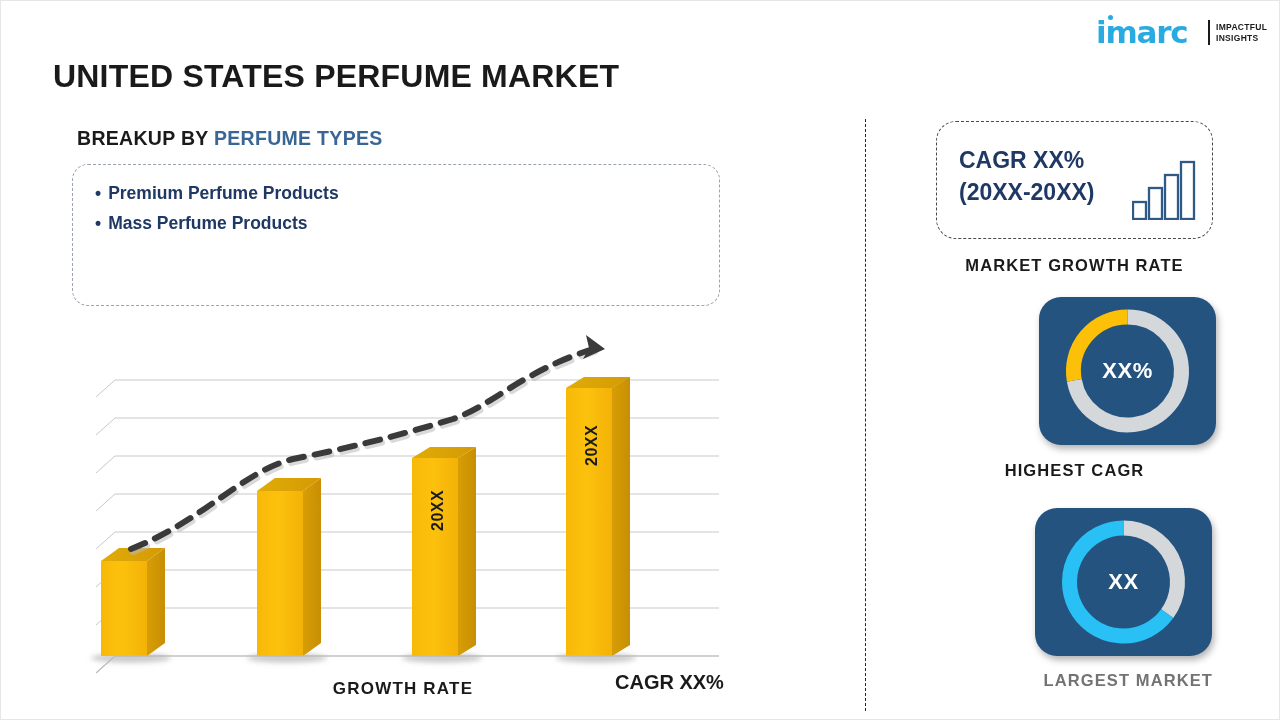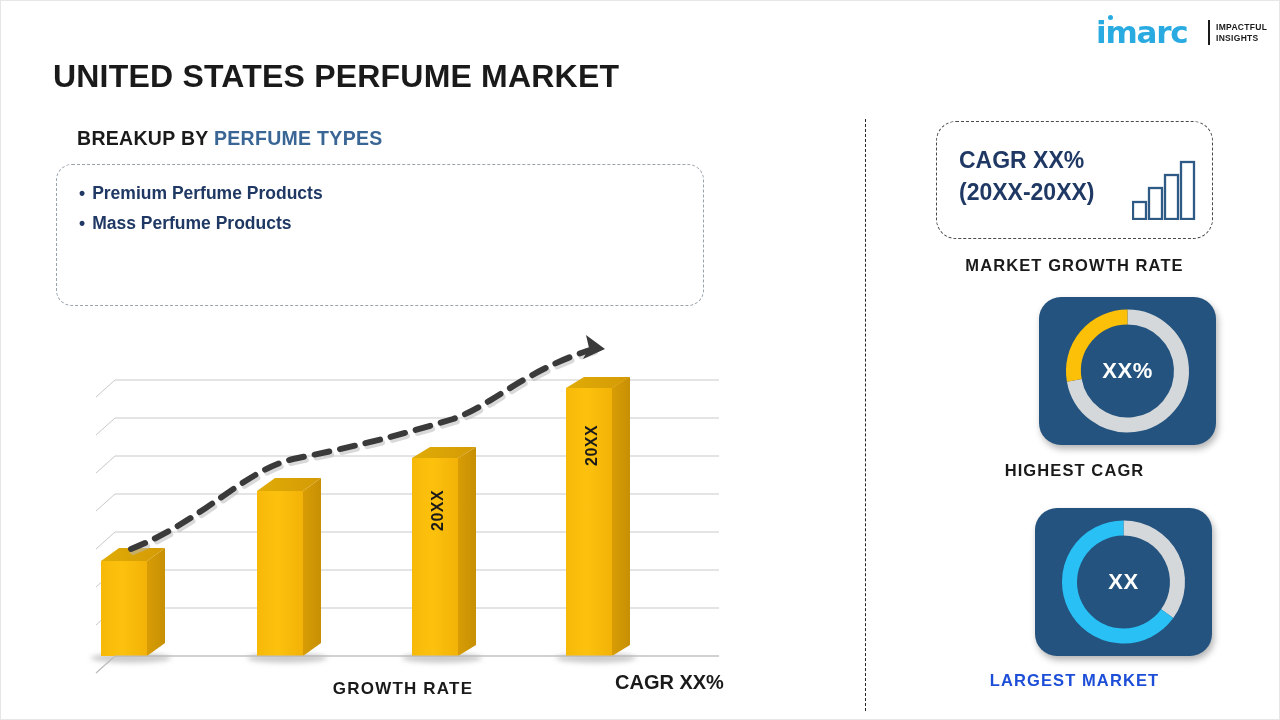--- a/index.html
+++ b/index.html
@@ -30,21 +30,21 @@
     font-family:"Liberation Sans", sans-serif;
   }
   #subtitle{
     position:absolute;left:76px;top:126px;
     font-size:19.5px;font-weight:700;letter-spacing:.3px;color:#1a1a1a;
   }
   #subtitle .accent{color:#3A6695;}
 
   
   #bullet-box{
-    position:absolute;left:55px;top:163px;width:648px;height:142px;
+    position:absolute;left:71px;top:163px;width:648px;height:142px;
     border:1.6px dashed #9aa3ad;border-radius:16px;box-sizing:border-box;
     padding:13px 0 0 22px;
   }
   #bullet-box li{
     list-style:none;font-size:17.5px;font-weight:700;color:#1F3864;
     line-height:30px;white-space:nowrap;
   }
   #bullet-box ul{margin:0;padding:0;}
   #bullet-box li::before{content:"\2022";margin-right:7px;}
 
@@ -78,22 +78,22 @@
   }
   #cagr-card .txt{
     position:absolute;left:22px;top:22px;
     font-size:23px;font-weight:700;color:#1F3864;line-height:32px;white-space:nowrap;
   }
   #cagr-card .icon{position:absolute;left:195px;top:38px;}
   #label-growth{position:absolute;left:935px;top:255px;width:277px;text-align:center;
     font-size:16.5px;font-weight:700;letter-spacing:1.1px;color:#1a1a1a;}
   #label-cagr{position:absolute;left:935px;top:460px;width:277px;text-align:center;
     font-size:16.5px;font-weight:700;letter-spacing:1.1px;color:#1a1a1a;}
-  #label-market{position:absolute;left:935px;top:670px;width:277px;text-align:center;
-    font-size:16.5px;font-weight:700;letter-spacing:1.1px;color:#1d4ed8;}
+  #label-market{position:absolute;left:935px;top:670px;width:277px;text-align:right;
+    font-size:16.5px;font-weight:700;letter-spacing:1.1px;color:#737373;}
 
   .donut-card{
     position:absolute;width:177px;height:148px;border-radius:22px;
     background:#23537E;box-shadow:2px 4px 7px rgba(0,0,0,.30);margin-left:48px;
   }
   #card-highest{left:990px;top:296px;}
   #card-largest{left:986px;top:507px;}
   .donut-card svg{position:absolute;left:0;top:0;}
   .donut-val{
     position:absolute;left:0;top:0;width:177px;height:148px;

